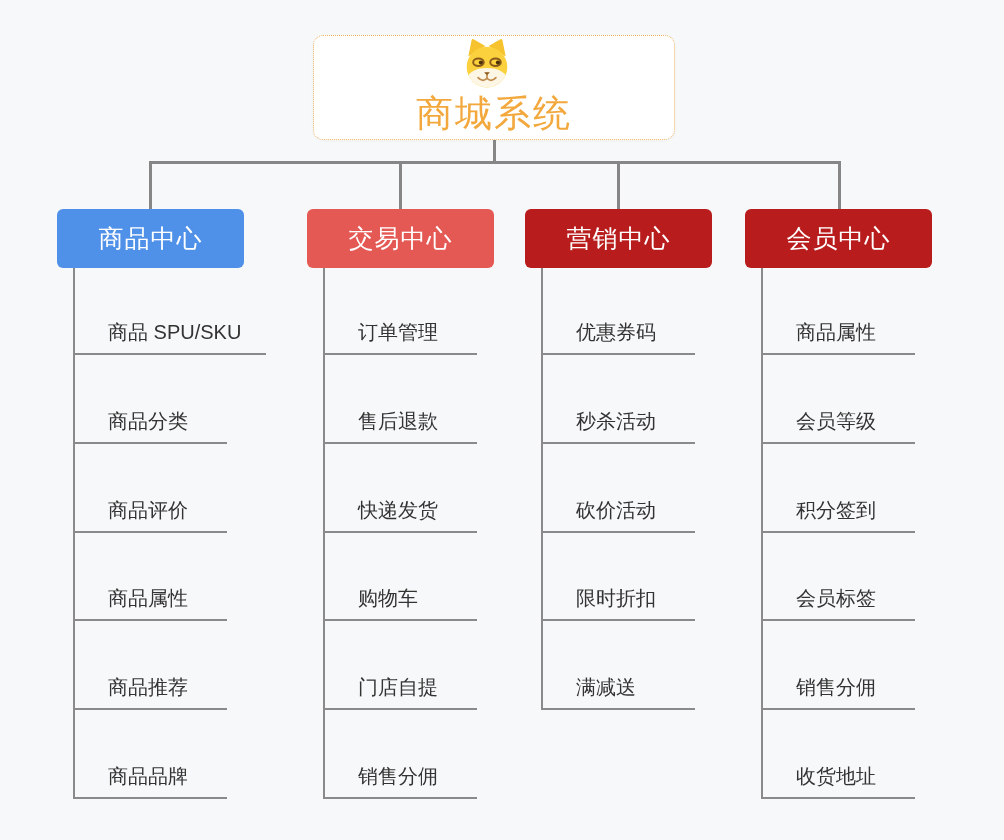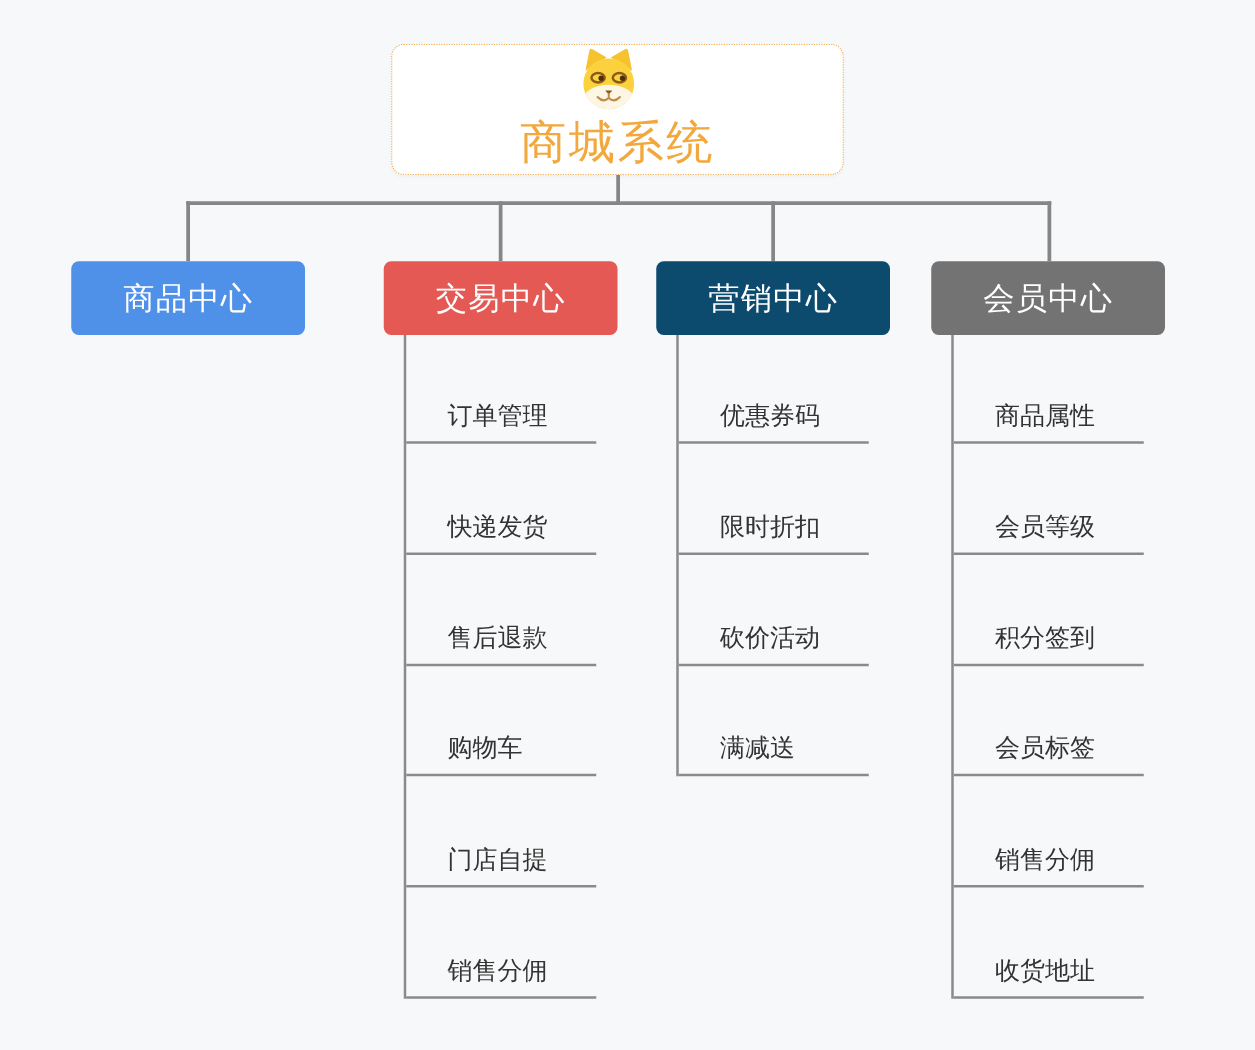--- a/index.html
+++ b/index.html
@@ -109,66 +109,89 @@
 
   <div class="line root-stub"></div>
   <div class="line h-line"></div>
   <div class="line stub-1"></div>
   <div class="line stub-2"></div>
   <div class="line stub-3"></div>
   <div class="line stub-4"></div>
 
   <div class="column col-1">
     <div class="branch-header" style="background-color: rgb(79, 144, 232);">商品中心</div>
+    <div class="items">
+      <div class="item">
+          <span>商品 SPU/SKU</span>
+        </div>
+      <div class="item">
+          <span>商品分类</span>
+        </div>
+      <div class="item">
+          <span>商品评价</span>
+        </div>
+      <div class="item">
+          <span>商品属性</span>
+        </div>
+      <div class="item">
+          <span>商品推荐</span>
+        </div>
+      <div class="item">
+          <span>商品品牌</span>
+        </div>
+    </div>
   </div>
 
   <div class="column col-2">
     <div class="branch-header" style="background-color: rgb(228, 89, 84);">交易中心</div>
     <div class="items">
       <div class="item">
           <span>订单管理</span>
         </div>
       <div class="item">
+          <span>售后退款</span>
+        </div>
+      <div class="item">
           <span>快递发货</span>
         </div>
       <div class="item">
-          <span>售后退款</span>
-        </div>
-      <div class="item">
           <span>购物车</span>
         </div>
       <div class="item">
           <span>门店自提</span>
         </div>
       <div class="item">
           <span>销售分佣</span>
         </div>
     </div>
   </div>
 
   <div class="column col-3">
-    <div class="branch-header" style="background-color: #0c4a6e;">营销中心</div>
+    <div class="branch-header" style="background-color: #b91c1c;">营销中心</div>
     <div class="items">
       <div class="item">
           <span>优惠券码</span>
         </div>
       <div class="item">
+          <span>秒杀活动</span>
+        </div>
+      <div class="item">
+          <span>砍价活动</span>
+        </div>
+      <div class="item">
           <span>限时折扣</span>
         </div>
       <div class="item">
-          <span>砍价活动</span>
-        </div>
-      <div class="item">
           <span>满减送</span>
         </div>
     </div>
   </div>
 
   <div class="column col-4">
-    <div class="branch-header" style="background-color: #737373;">会员中心</div>
+    <div class="branch-header" style="background-color: #b91c1c;">会员中心</div>
     <div class="items">
       <div class="item">
           <span>商品属性</span>
         </div>
       <div class="item">
           <span>会员等级</span>
         </div>
       <div class="item">
           <span>积分签到</span>
         </div>

